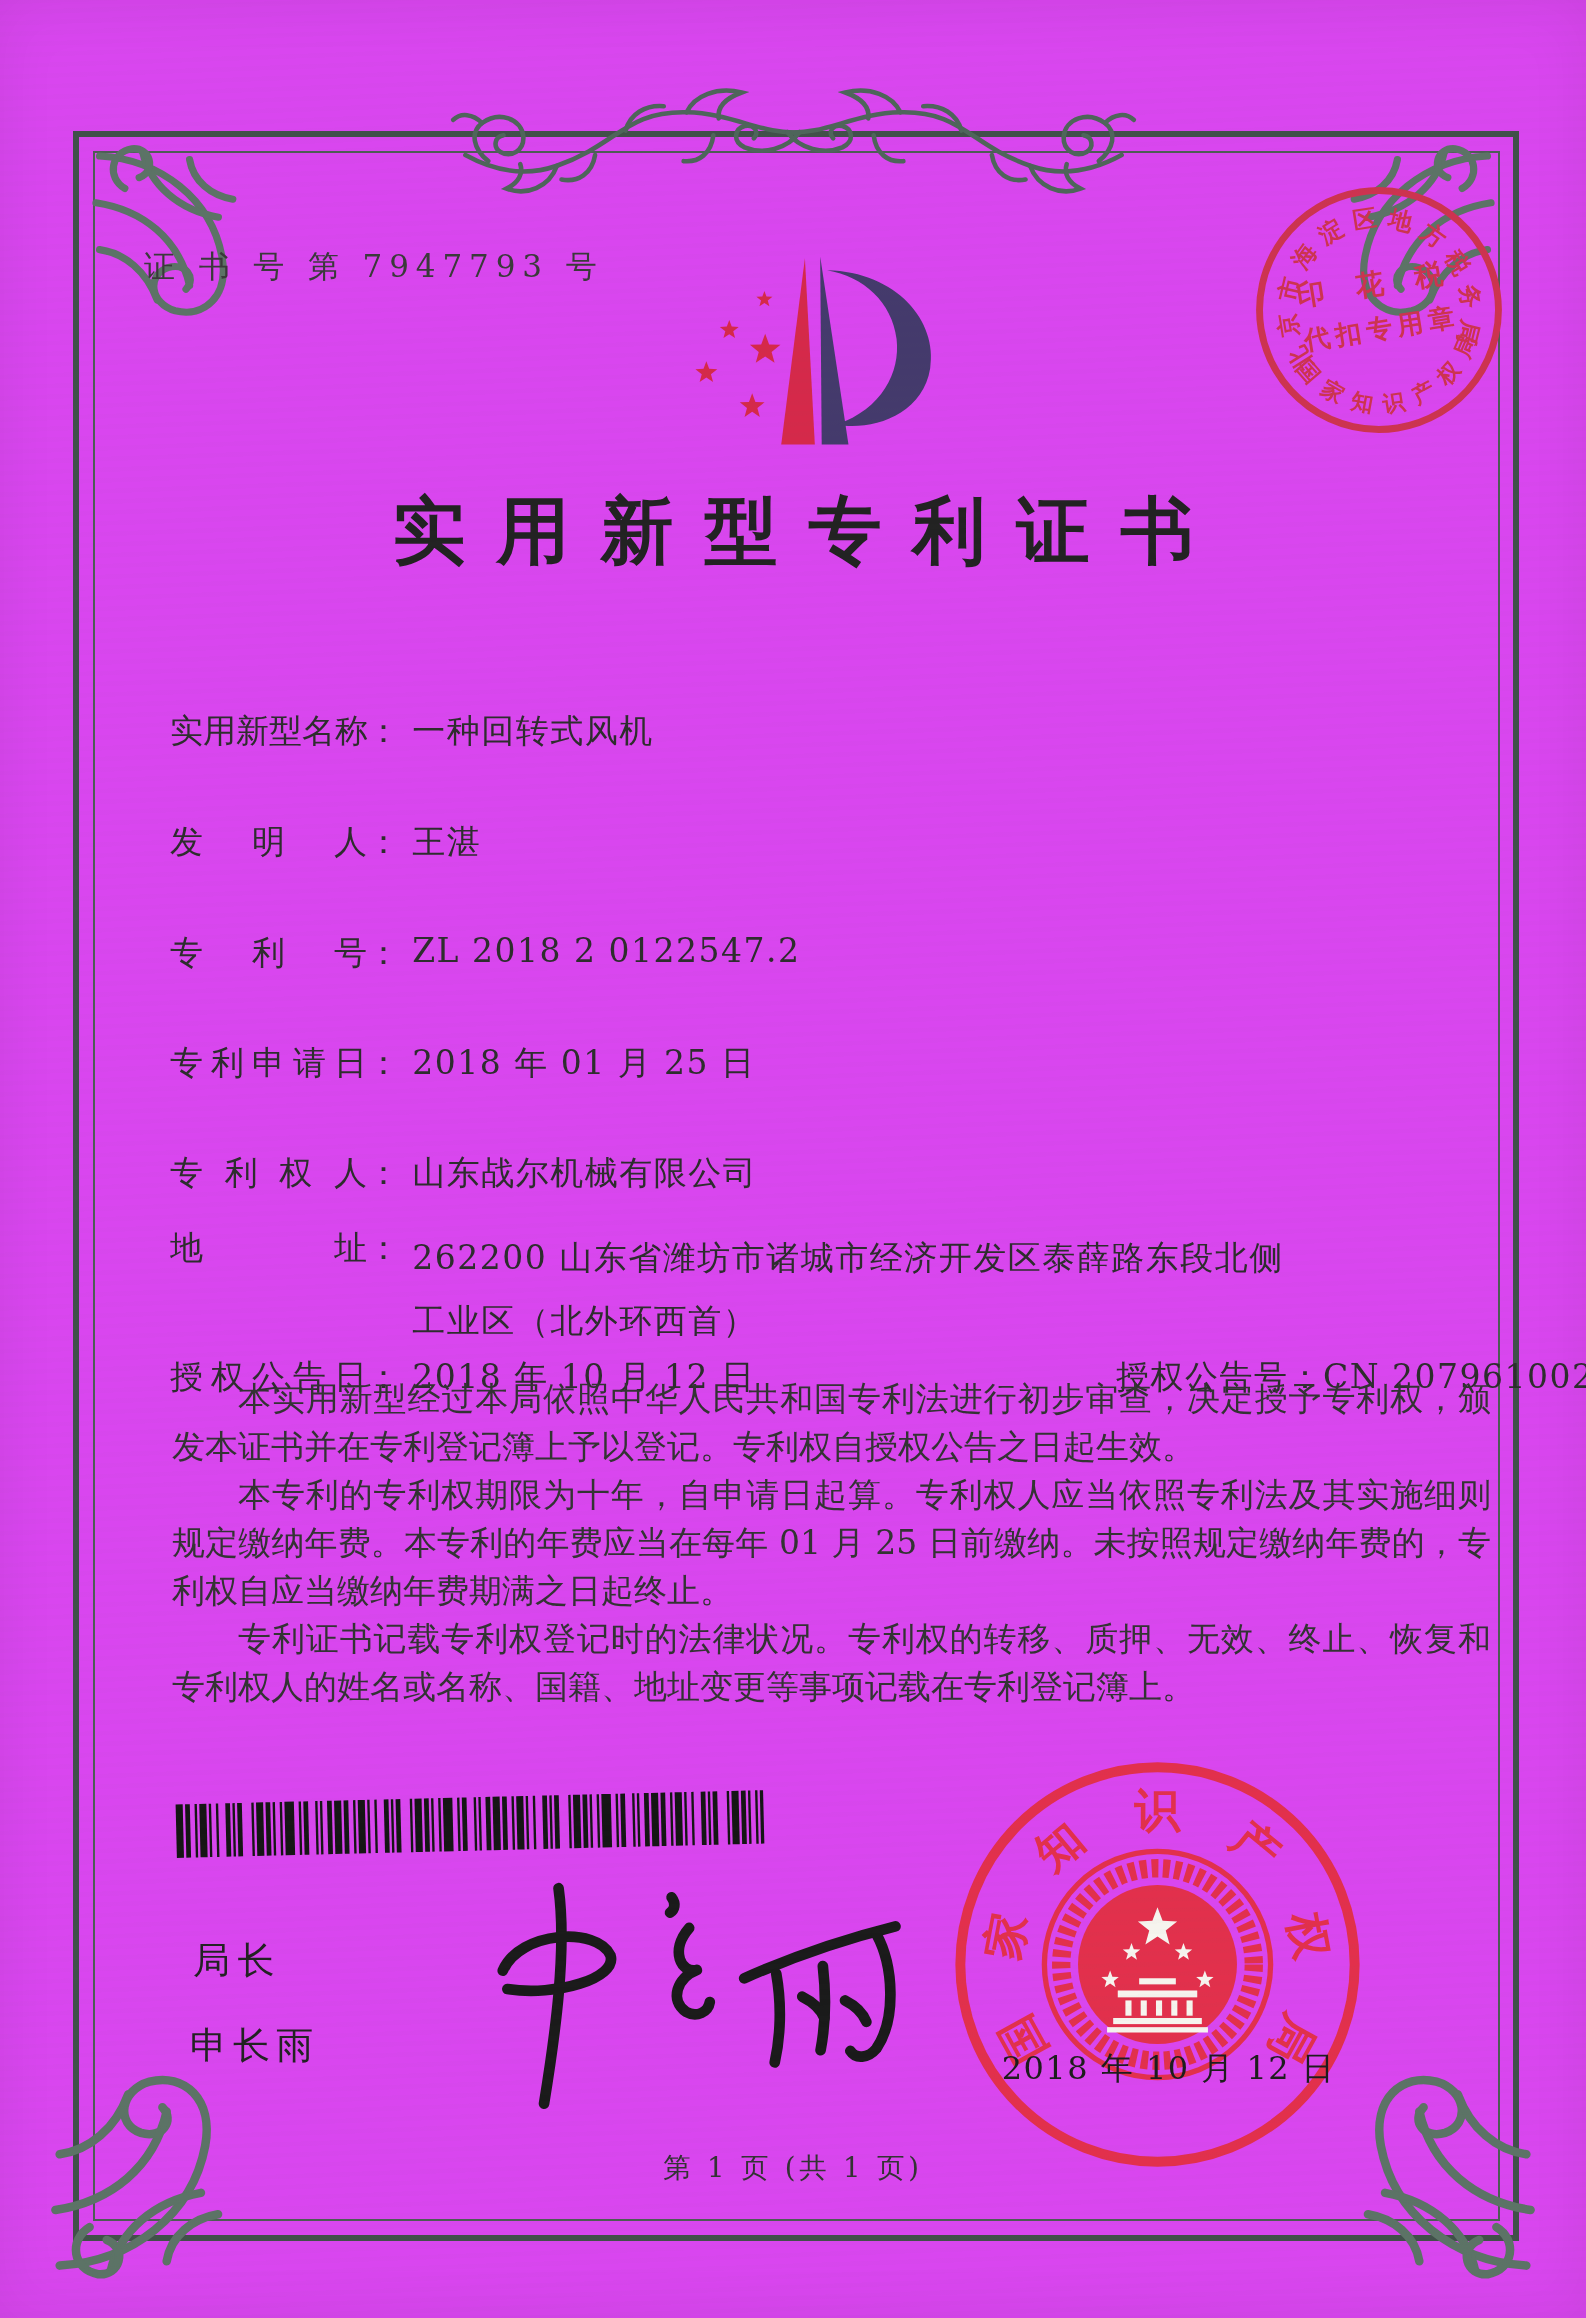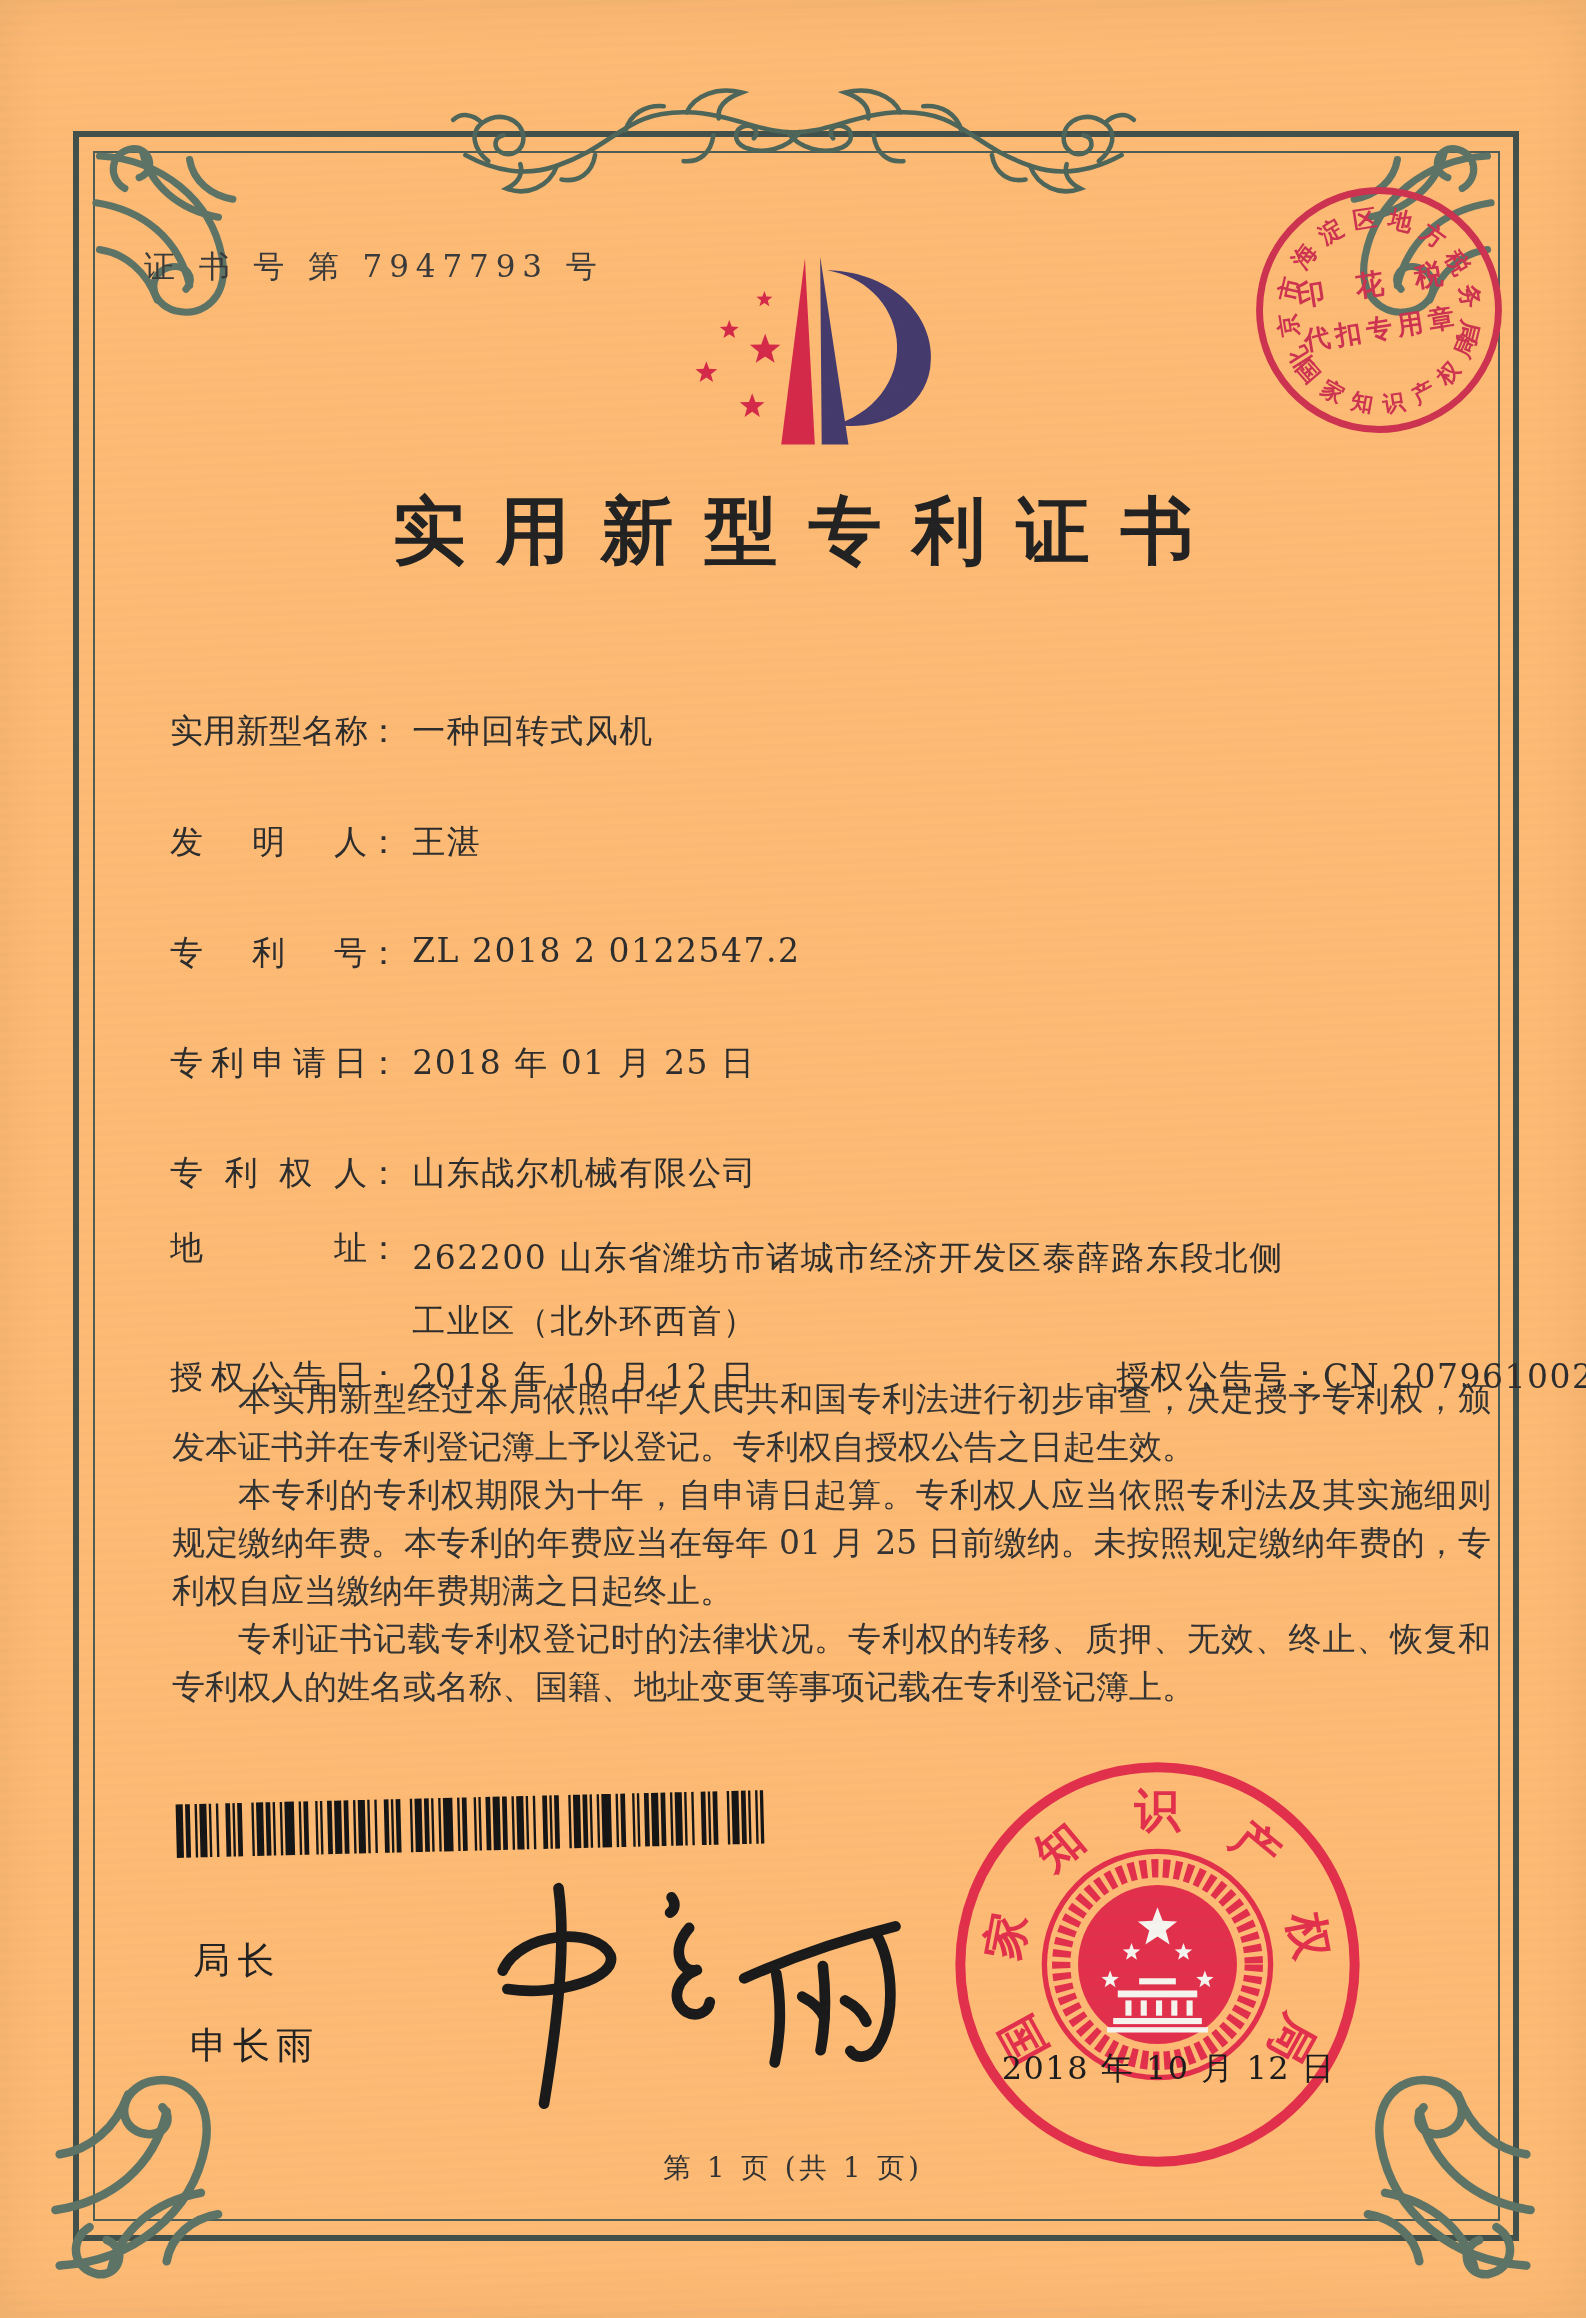--- a/index.html
+++ b/index.html
@@ -1,16 +1,16 @@
 <!DOCTYPE html>
 <html style="font-size:12.2px"><head>
 <meta charset="utf-8">
 <style>
   html,body{margin:0;padding:0;background:#e9e7e1;}
-  .page{position:relative;width:1586px;height:2319px;background:#fdba74;overflow:hidden;
+  .page{position:relative;width:1586px;height:2319px;background:#d946ef;overflow:hidden;
         font-family:"DejaVu Serif","Liberation Serif",serif;color:#2b2b2b;
         box-shadow:inset 0 0 61px rgba(0,0,0,.07);}
   .page::after{content:"";position:absolute;inset:0;pointer-events:none;
         background:repeating-linear-gradient(178deg,rgba(90,100,90,.016) 0 4.6px,rgba(255,255,255,0) 4.6px 10.7px);}
   .frame-outer{position:absolute;left:73px;top:131px;width:1446px;height:2110px;
         border:6.1px solid #41504a;box-sizing:border-box;}
   .frame-inner{position:absolute;left:93px;top:151px;width:1407px;height:2070px;
         border:2.3px solid #4d5d55;box-sizing:border-box;}
   .cert-no{position:absolute;left:144px;top:246px;font-size:31px;letter-spacing:6.9px;color:#3a3a3a;}
   .logo{position:absolute;left:674px;top:223px;width:300px;height:246px;}

